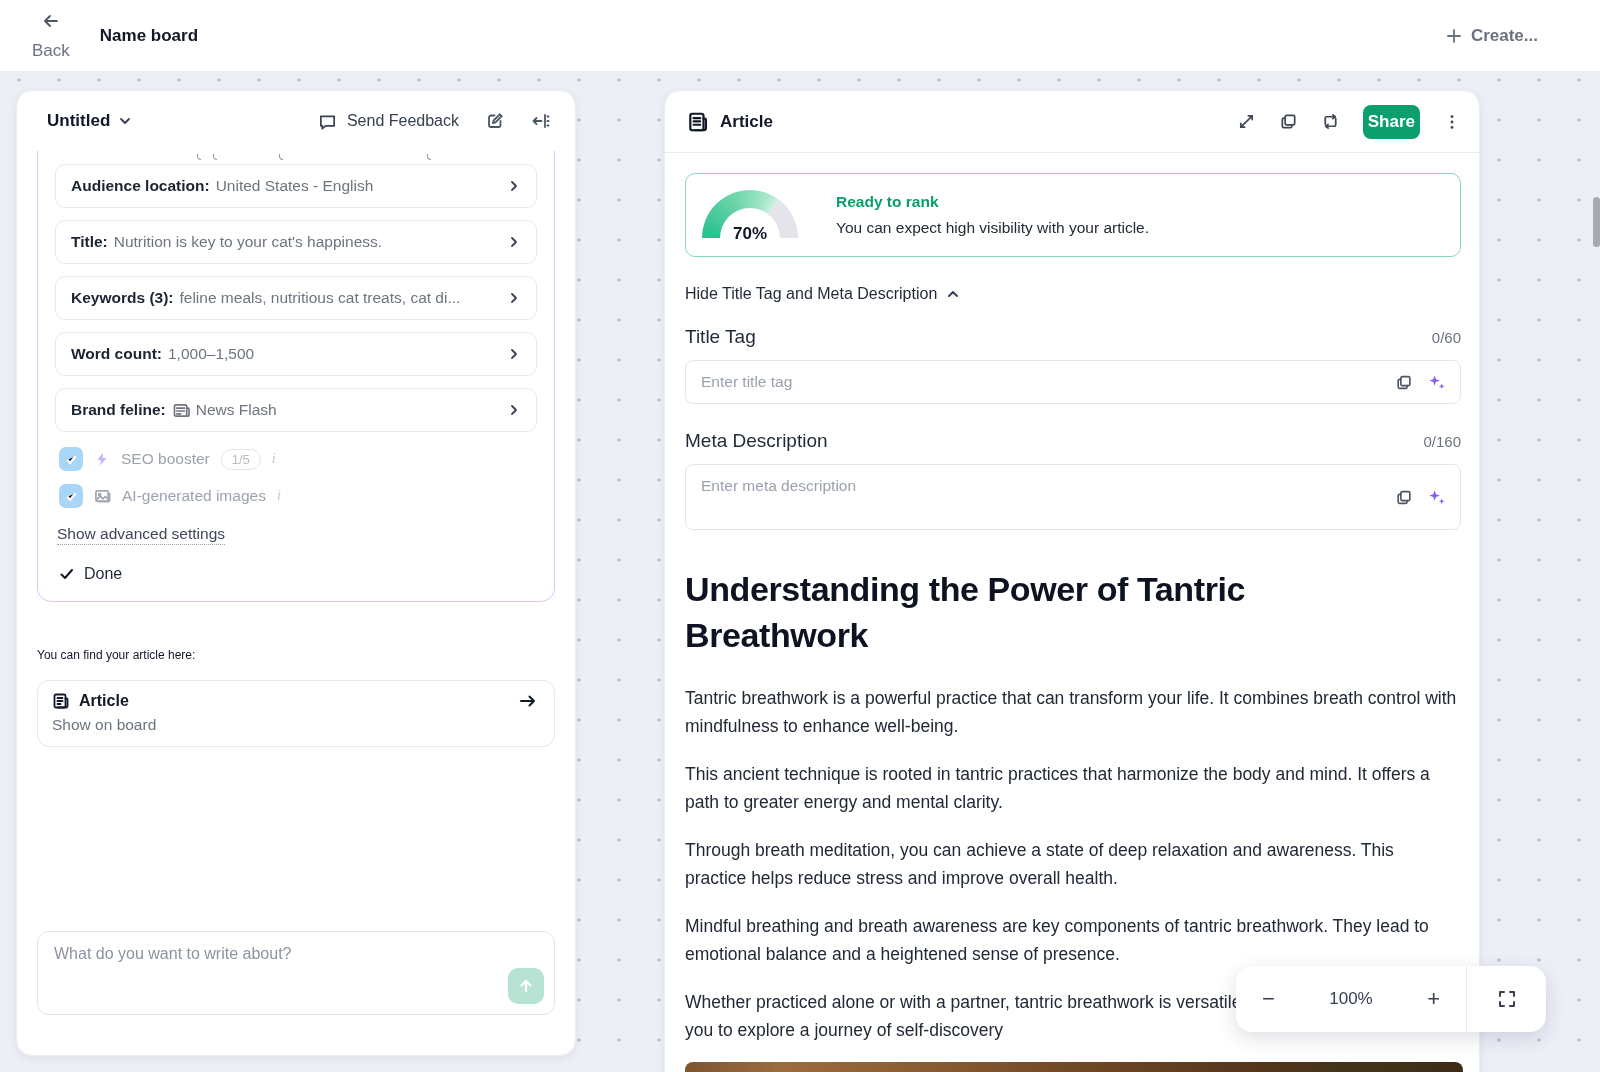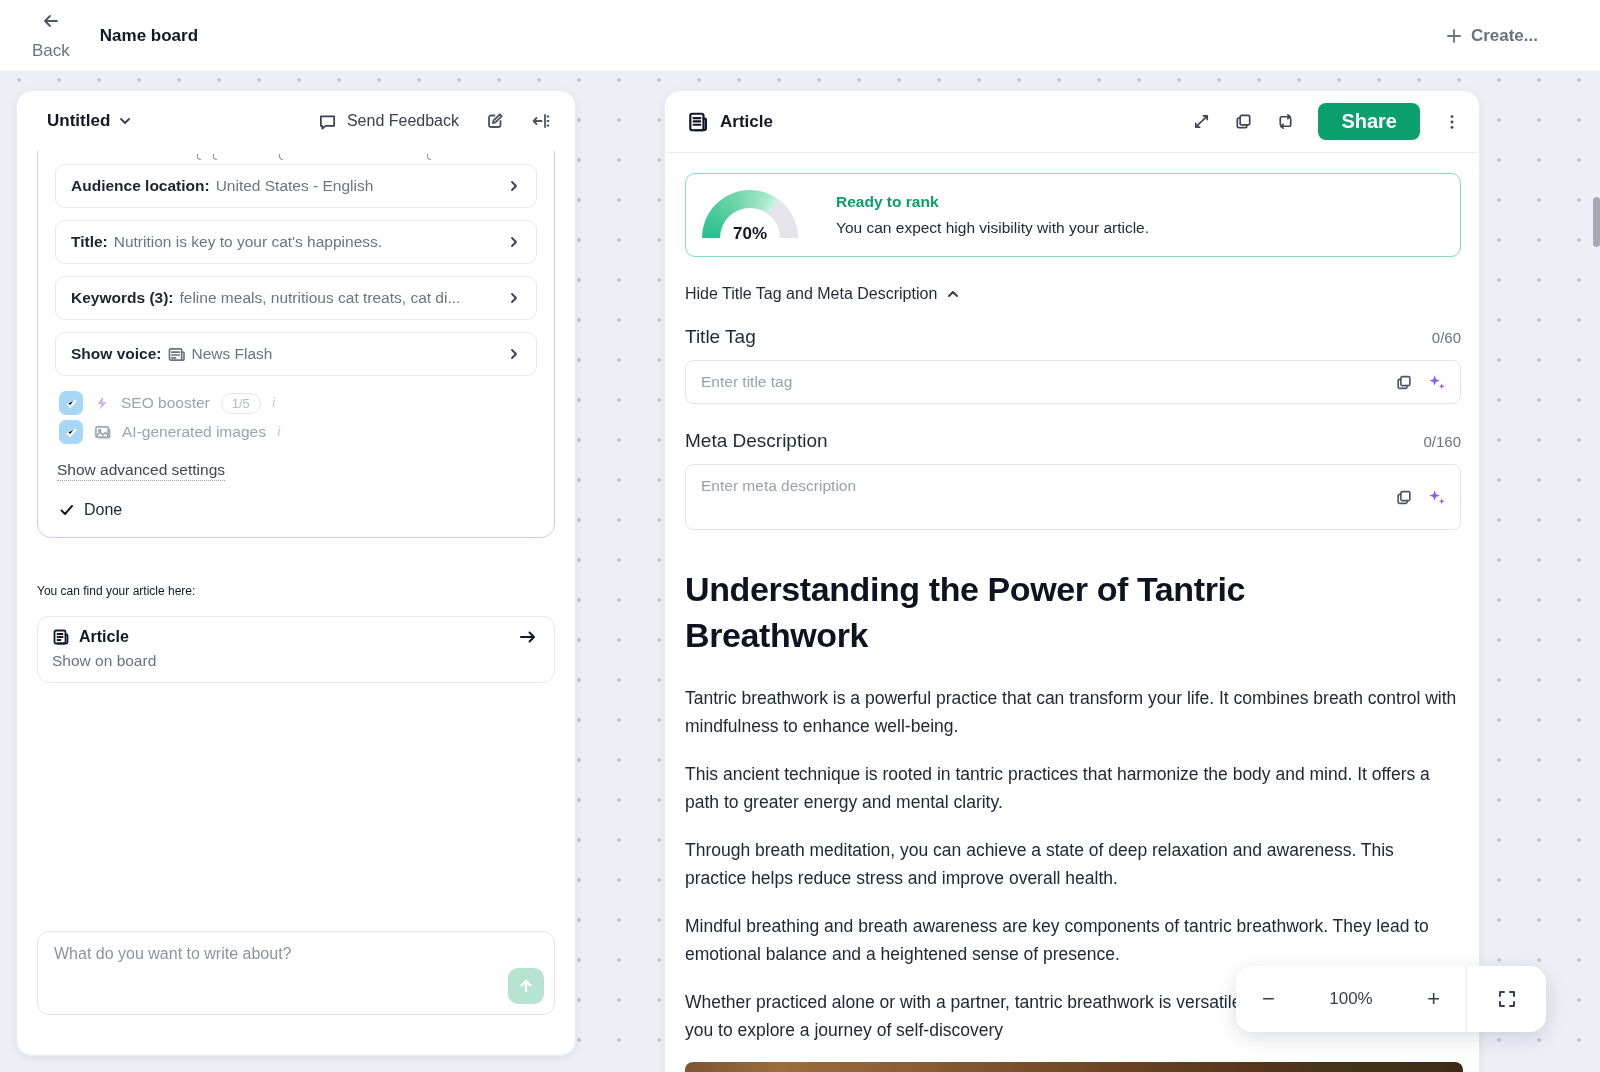--- a/index.html
+++ b/index.html
@@ -94,22 +94,22 @@
   .send-btn svg { stroke:#fff; stroke-width:2.4; }
 
   
   .rp-header { display:flex; align-items:center; height:62px; padding:0 18px 0 22px;
     border-bottom:1px solid #eaecf2; }
   .rp-title-grp { display:flex; align-items:center; gap:11px; font-size:17px; font-weight:700;
     color:#111827; }
   .rp-title-grp .icon { color:#111827; }
   .rp-actions { margin-left:auto; display:flex; align-items:center; gap:23px; }
   .rp-actions .icon { color:#3f4754; cursor:pointer; }
-  .share-btn { border:none; background:#0b9f6d; color:#fff; font-size:20px; font-weight:700;
-    padding:7px 23px; border-radius:8px; cursor:pointer; font-family:"Liberation Sans",sans-serif; }
+  .share-btn { border:none; background:#0b9f6d; color:#fff; font-size:17px; font-weight:700;
+    padding:7px 5px; border-radius:8px; cursor:pointer; font-family:"Liberation Sans",sans-serif; }
 
   .rp-body { position:absolute; left:0; right:0; top:62px; bottom:0; padding:0 18px 0 20px;
     overflow:hidden; }
 
   .rank-card { margin-top:20px; height:84px; border:1px solid #86dcb8; border-radius:10px;
     display:flex; align-items:center; padding-left:16px; gap:38px; background:#fff; }
   .gauge-wrap { position:relative; width:96px; height:50px; }
   .gauge { position:absolute; left:0; top:0; width:96px; height:48px; overflow:hidden; }
   .gauge::before { content:""; position:absolute; left:0; top:0; width:96px; height:96px;
     border-radius:50%;
@@ -260,23 +260,32 @@
         <div class="setting-row">
           <span class="lbl">Keywords (3):</span>
           <span class="val">feline meals, nutritious cat treats, cat di...</span>
           <span class="icon chev">
             <svg width="14" height="14" viewBox="0 0 14 14">
                 <path d="M5 3l4 4-4 4"></path>
               </svg>
           </span>
         </div>
 
+        <div class="setting-row">
+          <span class="lbl">Word count:</span>
+          <span class="val">1,000–1,500</span>
+          <span class="icon chev">
+            <svg width="14" height="14" viewBox="0 0 14 14">
+                <path d="M5 3l4 4-4 4"></path>
+              </svg>
+          </span>
+        </div>
 
         <div class="setting-row" style="margin-bottom:0">
-          <span class="lbl">Show voice:</span>
+          <span class="lbl">Brand feline:</span>
           <span class="icon np-icon">
             <svg width="17" height="15" viewBox="0 0 18 16">
                 <rect x="1.5" y="2" width="13" height="12" rx="1.5"></rect>
                 <path d="M14.5 5.5h1.5a1 1 0 0 1 1 1V13a1 1 0 0 1-1 1h-1.5 M4 5.5h8 M4 8.5h8 M4 11.5h4"></path>
               </svg>
           </span>
           <span class="val" style="margin-left:2px">News Flash</span>
           <span class="icon chev">
             <svg width="14" height="14" viewBox="0 0 14 14">
                 <path d="M5 3l4 4-4 4"></path>
@@ -293,21 +302,21 @@
           <span class="icon feat-icon">
             <svg width="16" height="16" viewBox="0 0 16 16">
                 <path d="M9 1.5L3.5 9h3.6L6 14.5 12.5 7H8.8z" fill="#c7b5f8" stroke="none"></path>
               </svg>
           </span>
           <span class="lbl">SEO booster</span>
           <span class="pill-badge">1/5</span>
           <span class="info-ic">i</span>
         </div>
 
-        <div class="check-row" style="margin-top:3px">
+        <div class="check-row" style="margin-top:11px">
           <span class="checkbox">
             <svg width="13" height="13" viewBox="0 0 14 14">
                 <path d="M2.5 7.5l3 3 6-7"></path>
               </svg>
           </span>
           <span class="icon feat-icon img">
             <svg width="17" height="17" viewBox="0 0 18 18">
                 <rect x="2" y="3" width="13" height="11" rx="1.5"></rect>
                 <circle cx="6" cy="7" r="1.1"></circle>
                 <path d="M2.5 12.5l4-4 3 3 2.5-2.5 3 3 M16.5 6v7.5a1 1 0 0 1-1 1H6"></path>

